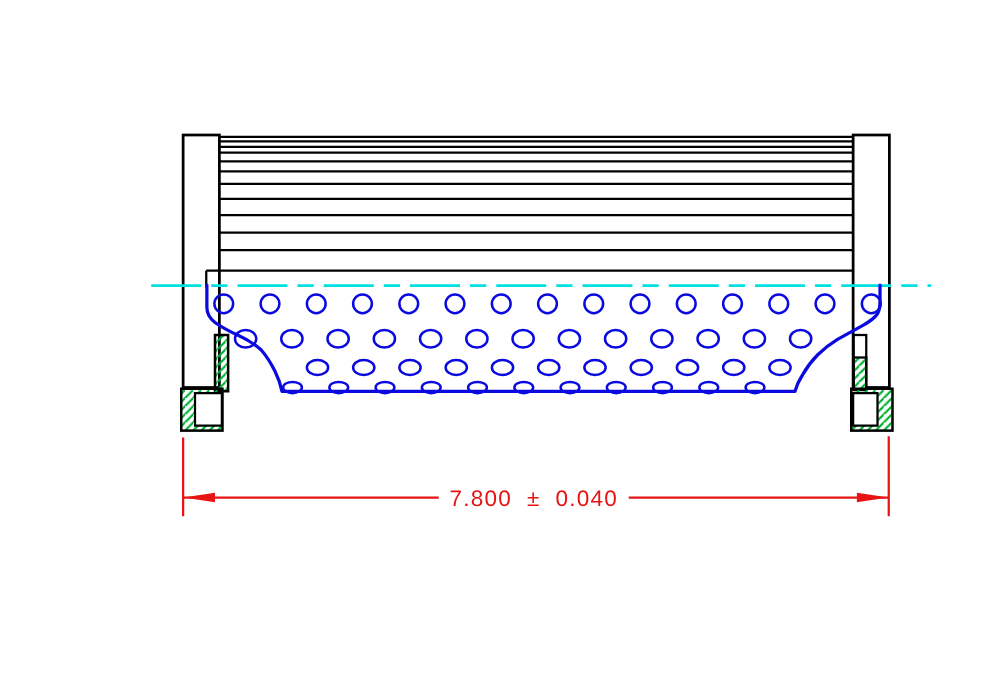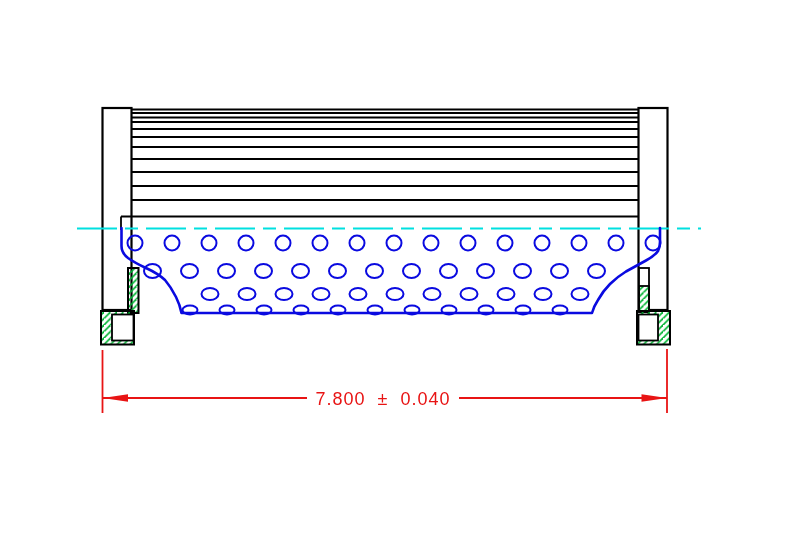--- a/index.html
+++ b/index.html
@@ -9,20 +9,21 @@
     --hatch-green:#00b432;
     --dim-red:#e81414;
     --paper:#ffffff;
   }
   html,body{margin:0;padding:0;background:var(--paper);}
   .canvas{
     position:relative;
     width:744px;height:546px;
     background:var(--paper);
     overflow:hidden;
+    padding-left:44px;
   }
   svg{display:block;}
   .blk{stroke:var(--outline);fill:none;stroke-width:1.8;}
   .blk-rect{stroke:var(--outline);fill:var(--paper);stroke-width:2.2;}
   .blk-rect-thin{stroke:var(--outline);fill:var(--paper);stroke-width:1.8;}
   .hatch-fill{stroke:var(--outline);stroke-width:2;fill:url(#hatchPat);}
   .hole{stroke:var(--media-blue);fill:none;stroke-width:2;}
   .media{stroke:var(--media-blue);fill:none;stroke-width:2.6;stroke-linejoin:round;stroke-linecap:round;}
   .cline{stroke:var(--centerline-cyan);stroke-width:2.2;fill:none;}
   .red{stroke:var(--dim-red);stroke-width:1.8;fill:none;}

